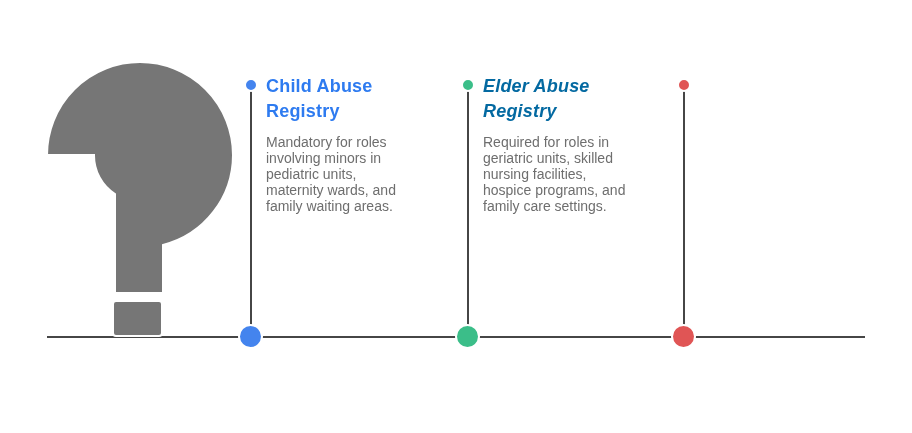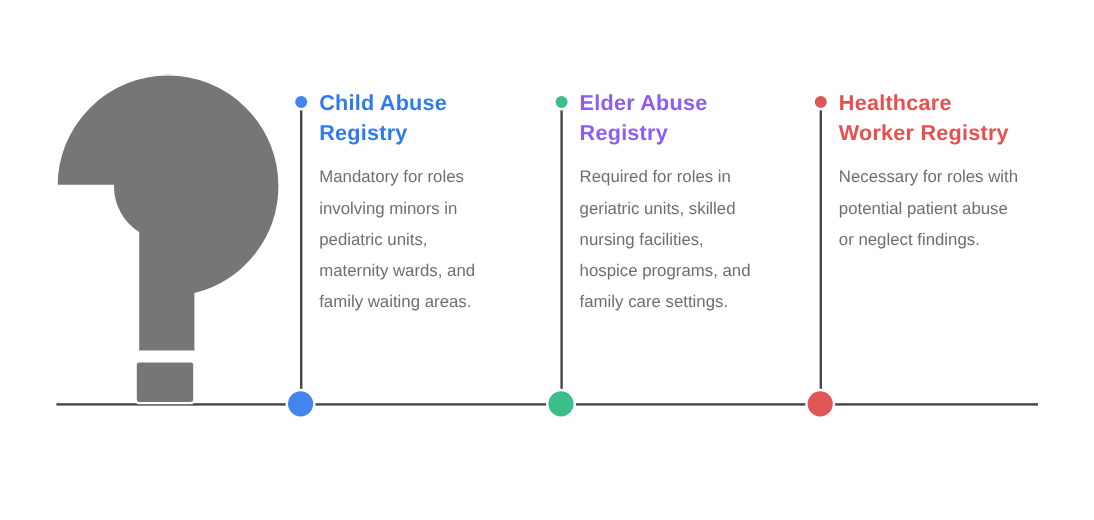--- a/index.html
+++ b/index.html
@@ -85,21 +85,21 @@
     white-space: pre-line;
   }
 
   .column p {
     margin: 0;
     position: absolute;
     top: 60px;
     left: 0;
     width: 185px;
     font-size: 14px;
-    line-height: 26px;
+    line-height: 16px;
     white-space: pre-line;
   }
 </style>
 </head>
 <body>
 
 <div class="canvas">
 
   <div class="hline" style="background-color: rgb(70, 70, 70);"></div>
 
@@ -116,36 +116,29 @@
     <h3 style="color: rgb(46, 123, 240);">Child Abuse
 Registry</h3>
     <p style="color: rgb(110, 110, 110);">Mandatory for roles
 involving minors in
 pediatric units,
 maternity wards, and
 family waiting areas.</p>
   </div>
 
   <div class="column c2">
-    <h3 style="color: #8b5cf6;">Elder Abuse
+    <h3 style="color: #0369a1; font-style: italic;">Elder Abuse
 Registry</h3>
     <p style="color: rgb(110, 110, 110);">Required for roles in
 geriatric units, skilled
 nursing facilities,
 hospice programs, and
 family care settings.</p>
   </div>
 
-  <div class="column c3">
-    <h3 style="color: rgb(233, 79, 79);">Healthcare
-Worker Registry</h3>
-    <p style="color: rgb(110, 110, 110);">Necessary for roles with
-potential patient abuse
-or neglect findings.</p>
-  </div>
 
   <span class="marker-top m1" style="background-color: rgb(68, 132, 238);"></span>
   <span class="marker-top m2" style="background-color: rgb(59, 190, 137);"></span>
   <span class="marker-top m3" style="background-color: rgb(224, 85, 85);"></span>
 
   <span class="marker-bottom m1" style="background-color: rgb(68, 132, 238);"></span>
   <span class="marker-bottom m2" style="background-color: rgb(59, 190, 137);"></span>
   <span class="marker-bottom m3" style="background-color: rgb(224, 85, 85);"></span>
 
 </div>

